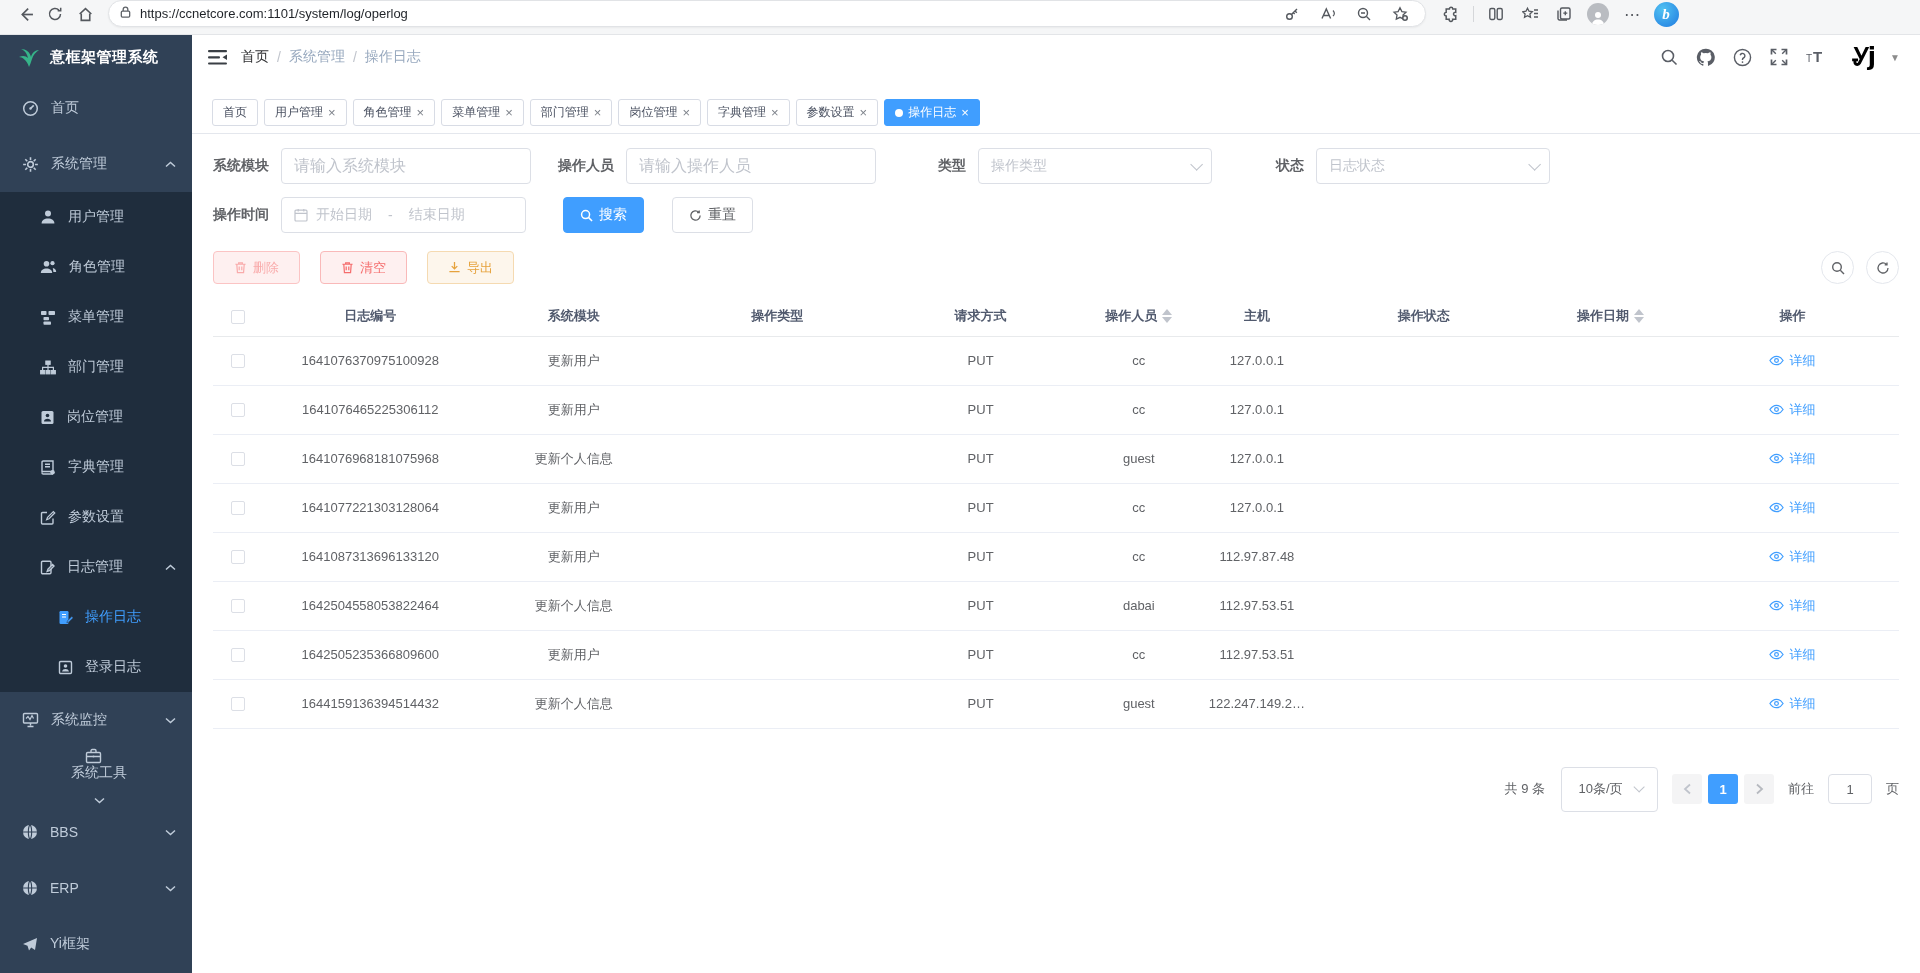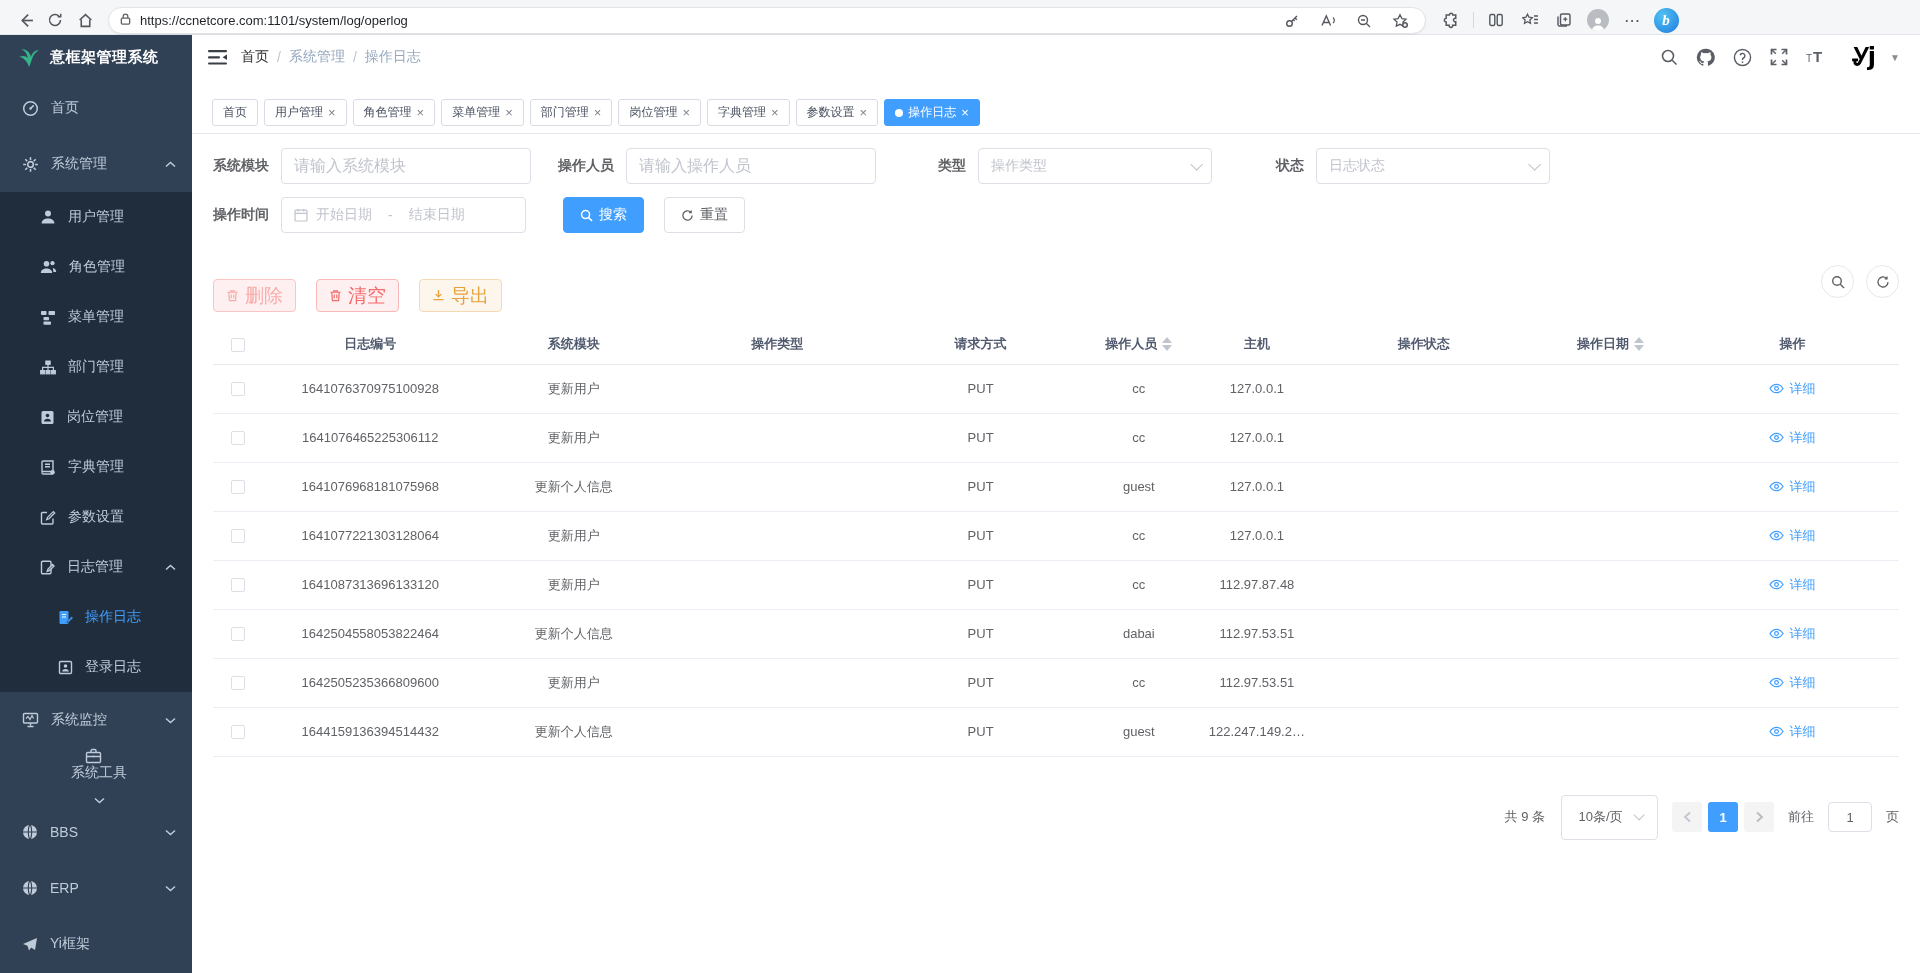--- a/index.html
+++ b/index.html
@@ -1,19 +1,19 @@
 <!DOCTYPE html>
 <html><head>
 <meta charset="utf-8">
 <style>
   * { box-sizing: border-box; margin: 0; padding: 0; }
   html,body { width:1920px; height:973px; overflow:hidden; font-family:"Liberation Sans","DejaVu Sans",sans-serif; background:#fff; }
 
   
-  .browser-bar { height:35px; background:#f5f6f7; border-bottom:1px solid #e3e5e8; display:flex; align-items:flex-end; padding:0 10px; }
+  .browser-bar { height:35px; background:#f5f6f7; border-bottom:1px solid #e3e5e8; display:flex; align-items:flex-start; padding:0 10px; }
   .bicon { width:30px; height:28px; display:flex; align-items:center; justify-content:center; color:#54585e; border-radius:5px; cursor:pointer; flex:none; }
   .bicon svg { display:block; }
   .url-pill { flex:none; width:1318px; height:27px; margin-left:8px; background:#fff; border:1px solid #e1e3e6; border-radius:14px; box-shadow:0 1px 2px rgba(0,0,0,.05); display:flex; align-items:center; padding:0 10px; }
   .url-text { font-size:13px; color:#1f2328; margin-left:8px; flex:1; white-space:nowrap; overflow:hidden; }
   .pill-icons { display:flex; align-items:center; gap:6px; }
   .tb-right { display:flex; align-items:center; margin-left:10px; gap:4px; }
   .vsep { width:1px; height:16px; background:#d5d7da; margin:0 3px; }
   .avatar-circle { width:22px; height:22px; border-radius:50%; background:#b9bcc1; display:flex; align-items:flex-end; justify-content:center; overflow:hidden; }
   .bing-badge { width:25px; height:25px; border-radius:50%; background:radial-gradient(circle at 35% 30%, #51c2f2, #1f7ae0); color:#fff; font-weight:bold; font-style:italic; font-size:15px; display:flex; align-items:center; justify-content:center; font-family:"Liberation Serif",serif; }
 
@@ -67,24 +67,24 @@
   .f-input input::placeholder { color:#c0c4cc; }
   .f-select { width:234px; justify-content:space-between; cursor:pointer; }
   .ph { color:#c0c4cc; }
   .sel-arrow { width:9px; height:9px; border-right:1.5px solid #c0c4cc; border-bottom:1.5px solid #c0c4cc; transform:rotate(45deg) translateY(-3px); flex:none; }
   .gap1 { width:27px; } .gap3 { width:36px; }
   .date-range { width:245px; gap:8px; }
   .date-ph { color:#c0c4cc; font-size:14px; }
   .btn { height:36px; border-radius:4px; font-size:14px; display:inline-flex; align-items:center; justify-content:center; gap:6px; cursor:pointer; border:1px solid #dcdfe6; background:#fff; color:#606266; padding:0 16px; }
   .btn-primary { background:#409eff; border-color:#409eff; color:#fff; }
   .btn-search { margin-left:37px; }
-  .btn-reset { margin-left:20px; }
+  .btn-reset { margin-left:28px; }
 
   .action-row { display:flex; align-items:center; margin-top:18px; margin-bottom:12px; }
-  .sbtn { height:33px; border-radius:4px; font-size:19px; display:inline-flex; align-items:center; gap:6px; padding:0 12px; cursor:pointer;margin-top:28px; }
+  .sbtn { height:33px; border-radius:4px; font-size:13px; display:inline-flex; align-items:center; gap:6px; padding:0 20px; cursor:pointer; }
   .sbtn-del { background:#fef0f0; border:1px solid #fbc4c4; color:#f9abab; cursor:not-allowed; }
   .sbtn-clear { background:#fef0f0; border:1px solid #f9b9b9; color:#f56c6c; margin-left:20px; }
   .sbtn-export { background:#fdf6ec; border:1px solid #f5dab1; color:#e6a23c; margin-left:20px; }
   .round-tools { margin-left:auto; display:flex; gap:12px; }
   .round-btn { width:33px; height:33px; border-radius:50%; border:1px solid #e4e7ed; background:#fff; display:flex; align-items:center; justify-content:center; cursor:pointer; color:#606266; }
 
   
   table.log-table { width:100%; border-collapse:collapse; table-layout:fixed; }
   .log-table th { height:40px; font-size:13px; color:#515a6e; font-weight:bold; text-align:center; border-bottom:1px solid #e8eaec; white-space:nowrap; }
   .log-table td { height:49px; font-size:13px; color:#606266; text-align:center; border-bottom:1px solid #ebeef5; white-space:nowrap; overflow:hidden; text-overflow:ellipsis; }

